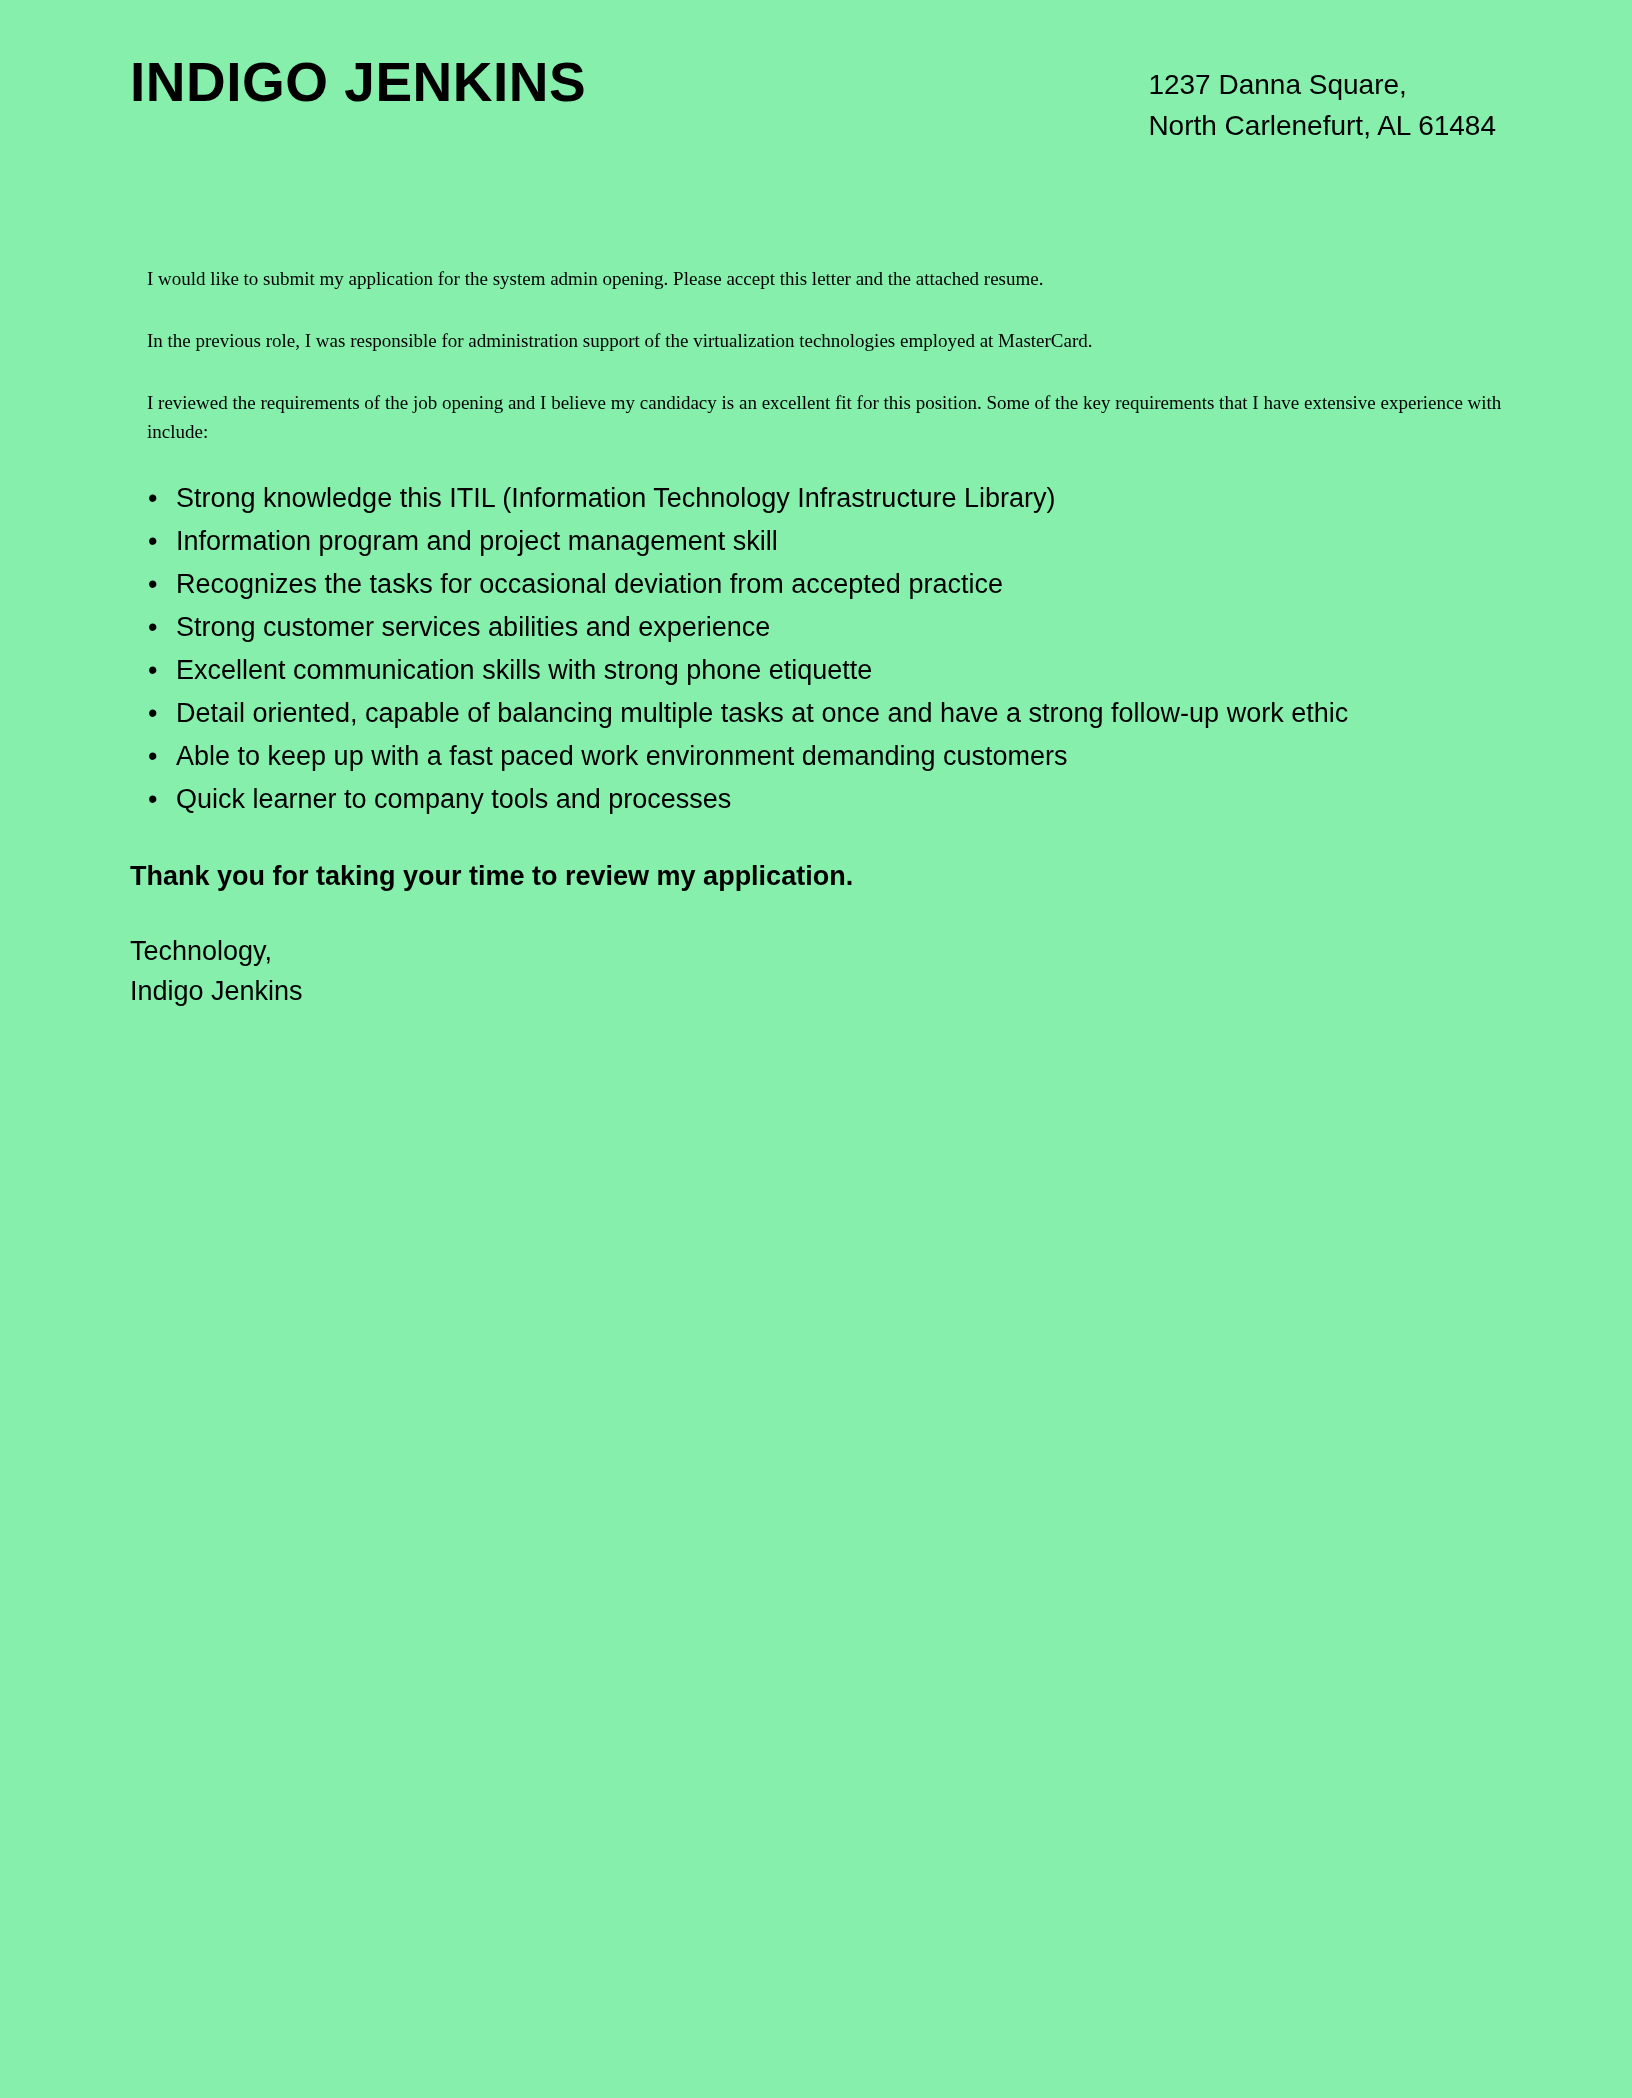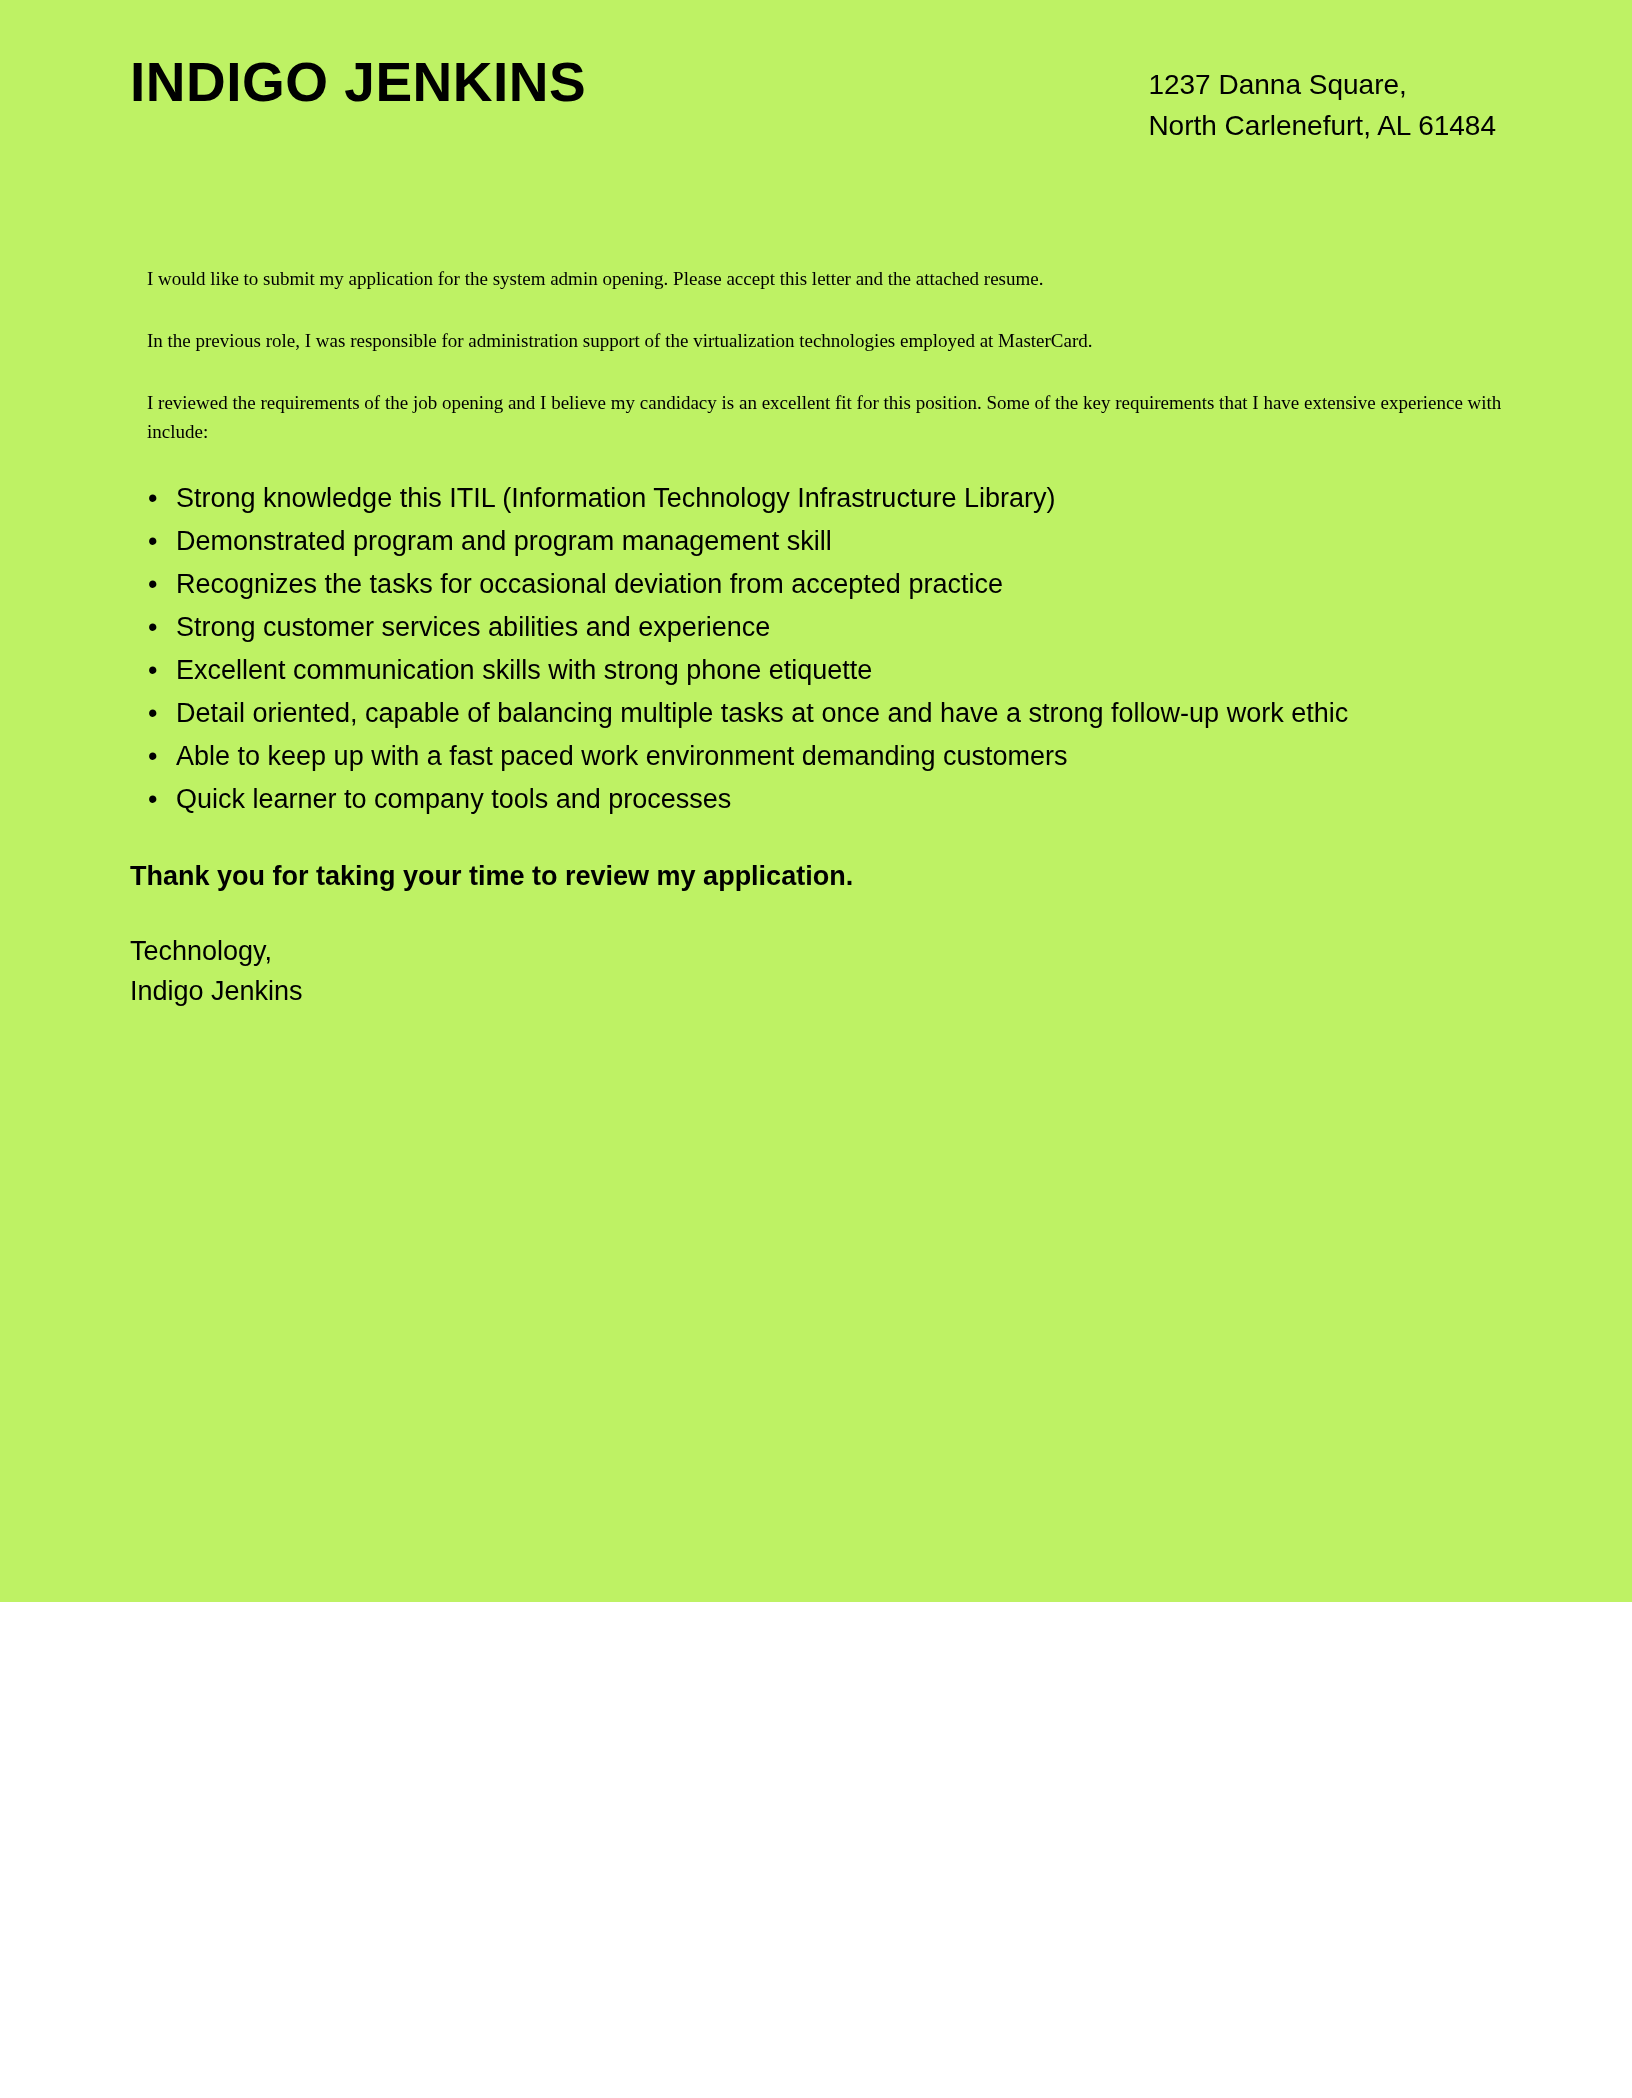--- a/index.html
+++ b/index.html
@@ -3,22 +3,22 @@
 <meta charset="utf-8">
 <style>
   html, body {
     margin: 0;
     padding: 0;
     background: #ffffff;
   }
   .page {
     position: relative;
     width: 1632px;
-    height: 1602px;
-    background: #bef264;
+    height: 2098px;
+    background: #86efac;
     box-sizing: border-box;
     font-family: "Liberation Sans", sans-serif;
     color: #000000;
     -webkit-font-smoothing: antialiased;
   }
   .letter {
     position: absolute;
     left: 130px;
     top: 0;
     width: 1372px;
@@ -120,21 +120,21 @@
 
 
       <p class="para">I would like to submit my application for the system admin opening. Please accept this letter and the attached resume.</p>
 
       <p class="para">In the previous role, I was responsible for administration support of the virtualization technologies employed at MasterCard.</p>
 
       <p class="para">I reviewed the requirements of the job opening and I believe my candidacy is an excellent fit for this position. Some of the key requirements that I have extensive experience with include:</p>
 
       <ul class="bullet-list">
         <li class="bullet-item">Strong knowledge this ITIL (Information Technology Infrastructure Library)</li>
-        <li class="bullet-item">Demonstrated program and program management skill</li>
+        <li class="bullet-item">Information program and project management skill</li>
         <li class="bullet-item">Recognizes the tasks for occasional deviation from accepted practice</li>
         <li class="bullet-item">Strong customer services abilities and experience</li>
         <li class="bullet-item">Excellent communication skills with strong phone etiquette</li>
         <li class="bullet-item">Detail oriented, capable of balancing multiple tasks at once and have a strong follow-up work ethic</li>
         <li class="bullet-item">Able to keep up with a fast paced work environment demanding customers</li>
         <li class="bullet-item">Quick learner to company tools and processes</li>
       </ul>
 
       <p class="closing-line">Thank you for taking your time to review my application.</p>
 

